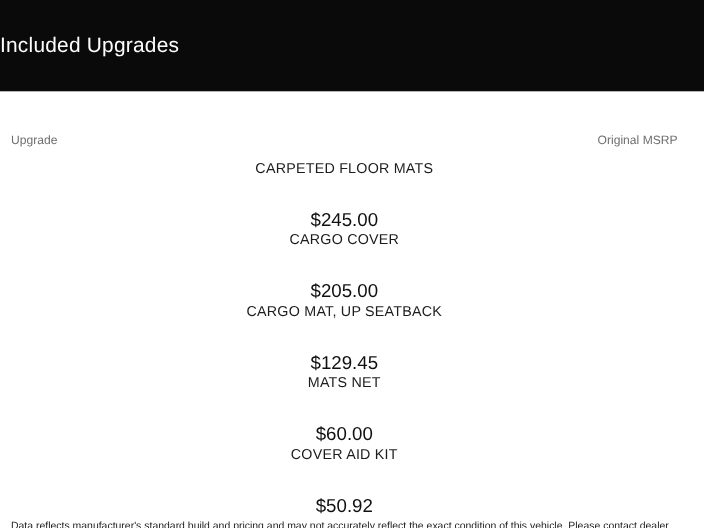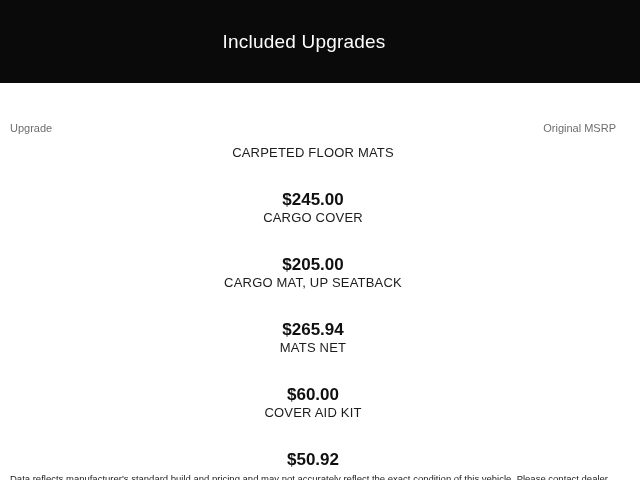--- a/index.html
+++ b/index.html
@@ -15,21 +15,21 @@
     height: 480px;
     display: flex;
     flex-direction: column;
   }
   .topbar {
     height: 83px;
     flex: 0 0 83px;
     background: var(--header-bg, #0a0a0a);
     display: flex;
     align-items: center;
-    justify-content: center;
+    justify-content: flex-start;
     padding-right: 32px;
   }
   .topbar h1 {
     color: var(--header-text, #fdfdfd);
     font-size: 19px;
     font-weight: 400;
     letter-spacing: 0.2px;
   }
   .content {
     flex: 1;
@@ -54,21 +54,21 @@
     justify-content: space-between;
     flex-direction: column;
   }
   .upgrade-name {
     font-size: 13px;
     color: var(--row-text, #1c1c1c);
     letter-spacing: 0.2px;
   }
   .upgrade-price {
     font-size: 17px;
-    font-weight: 700;
+    font-weight: 400;
     color: var(--price-text, #101010);
   }
   .disclaimer {
     margin-top: 3px;
     font-size: 9.5px;
     color: var(--row-text, #1c1c1c);
   }
 </style>
 </head>
 <body>
@@ -91,21 +91,21 @@
       <span class="upgrade-price">$245.00</span>
     </div>
 
     <div class="row">
       <span class="upgrade-name">CARGO COVER</span>
       <span class="upgrade-price">$205.00</span>
     </div>
 
     <div class="row">
       <span class="upgrade-name">CARGO MAT, UP SEATBACK</span>
-      <span class="upgrade-price">$265.94</span>
+      <span class="upgrade-price">$129.45</span>
     </div>
 
     <div class="row">
       <span class="upgrade-name">MATS NET</span>
       <span class="upgrade-price">$60.00</span>
     </div>
 
     <div class="row">
       <span class="upgrade-name">COVER AID KIT</span>
       <span class="upgrade-price">$50.92</span>

